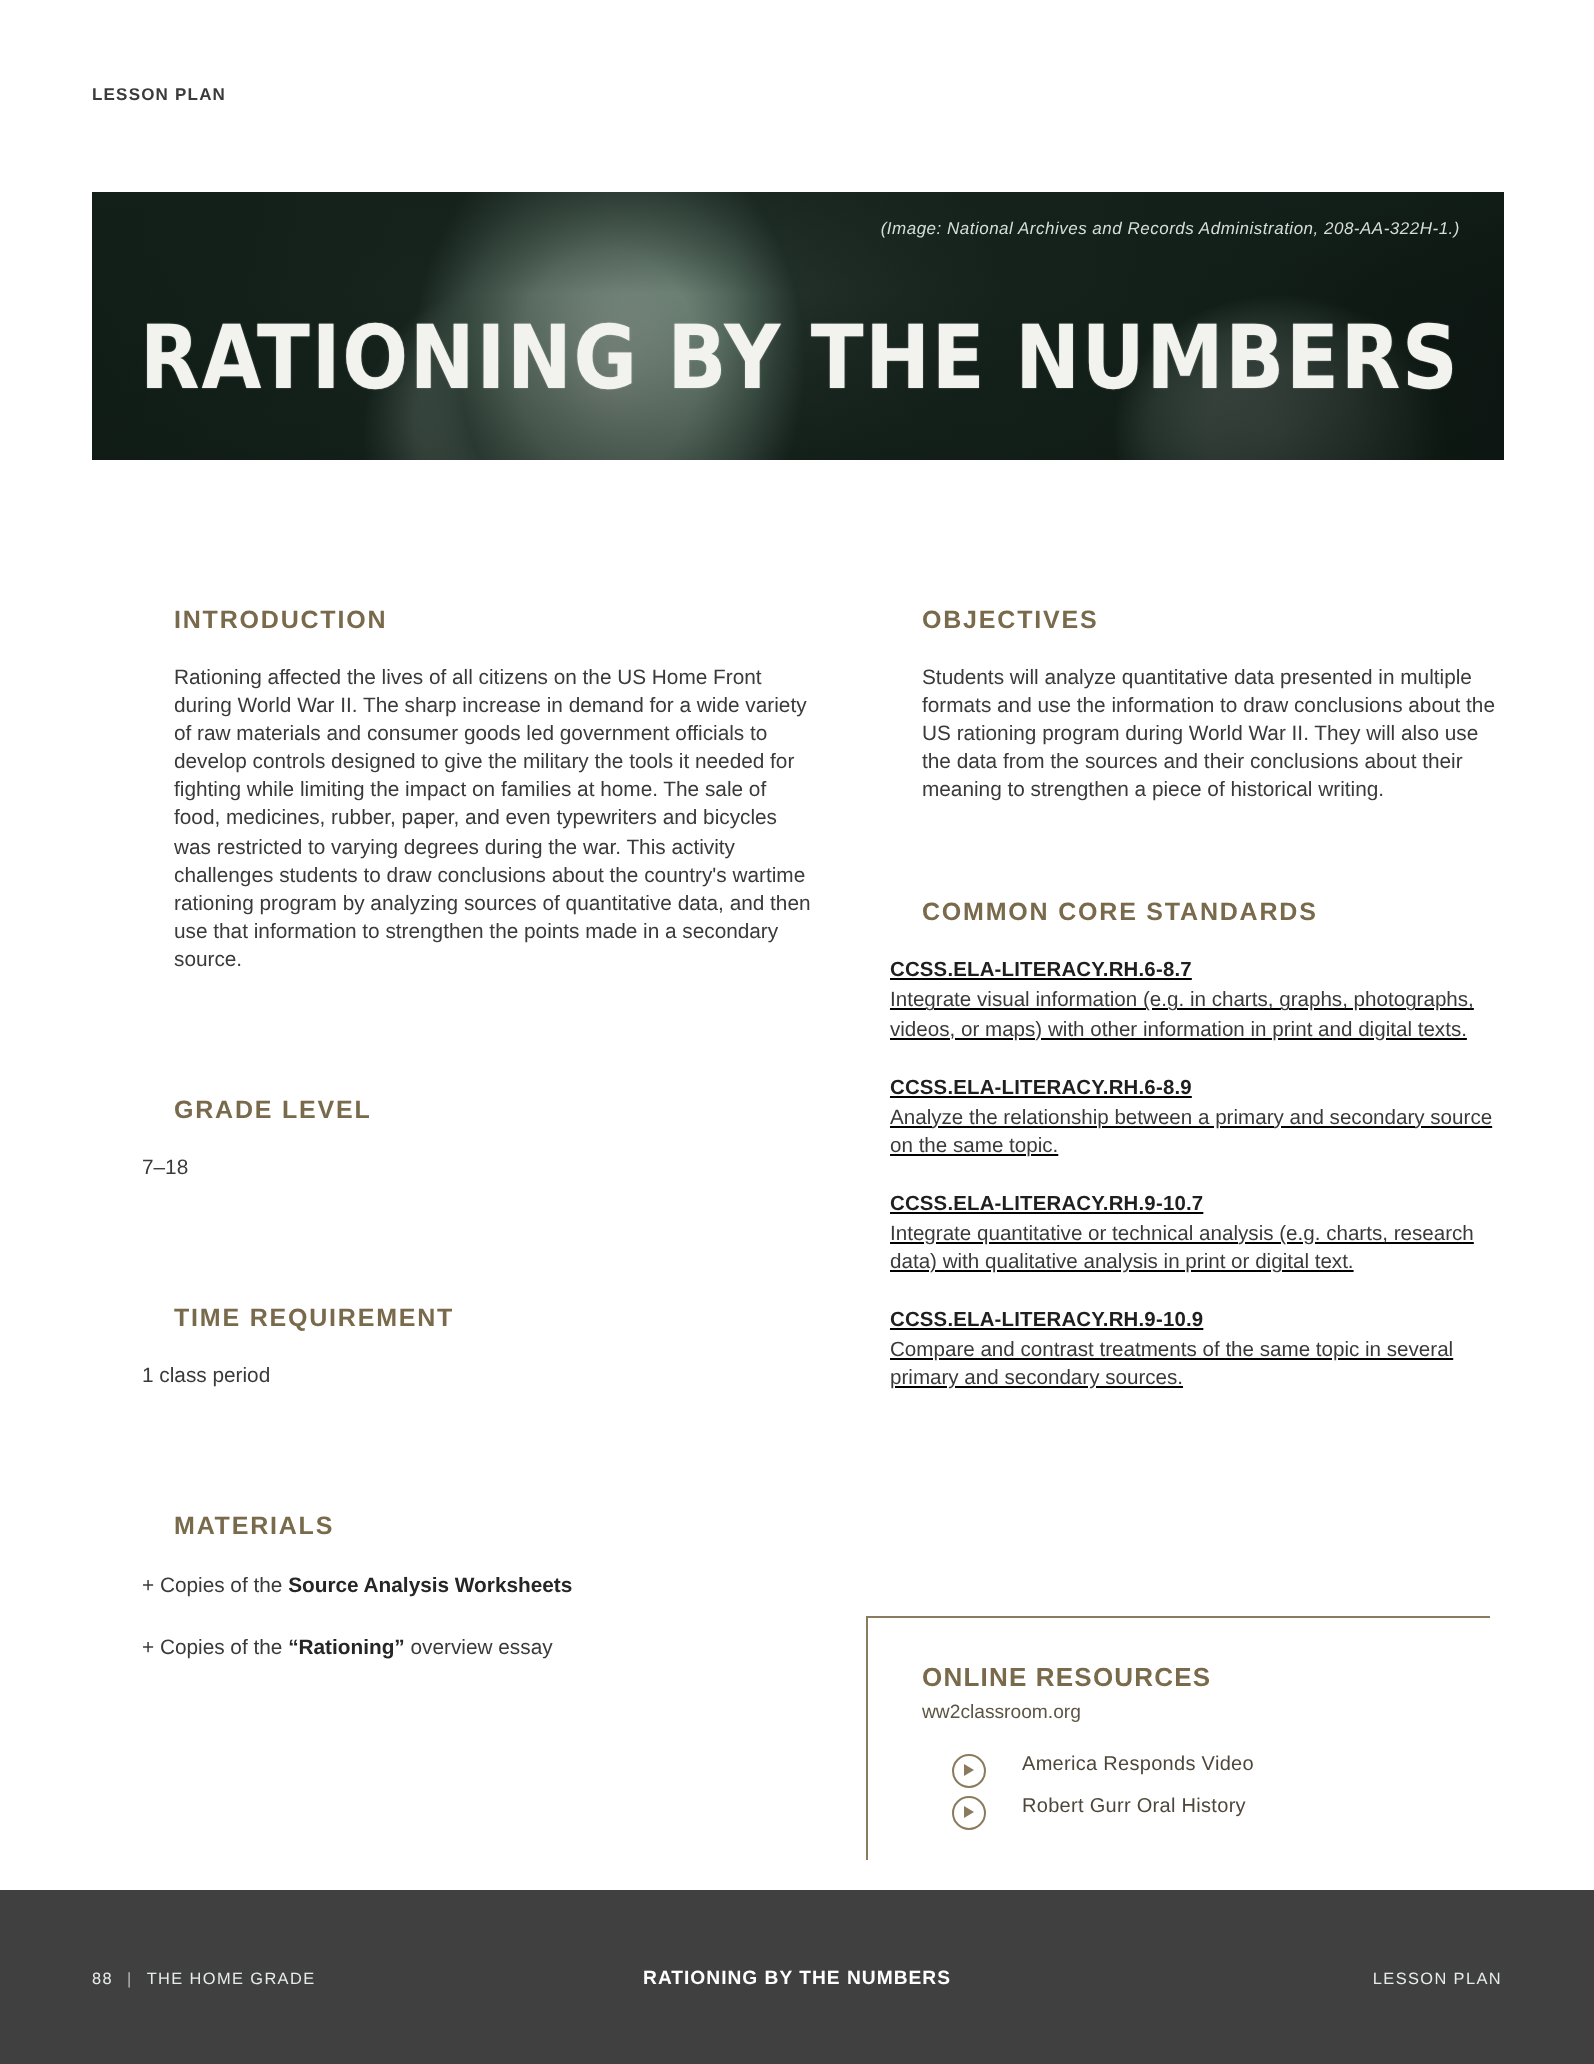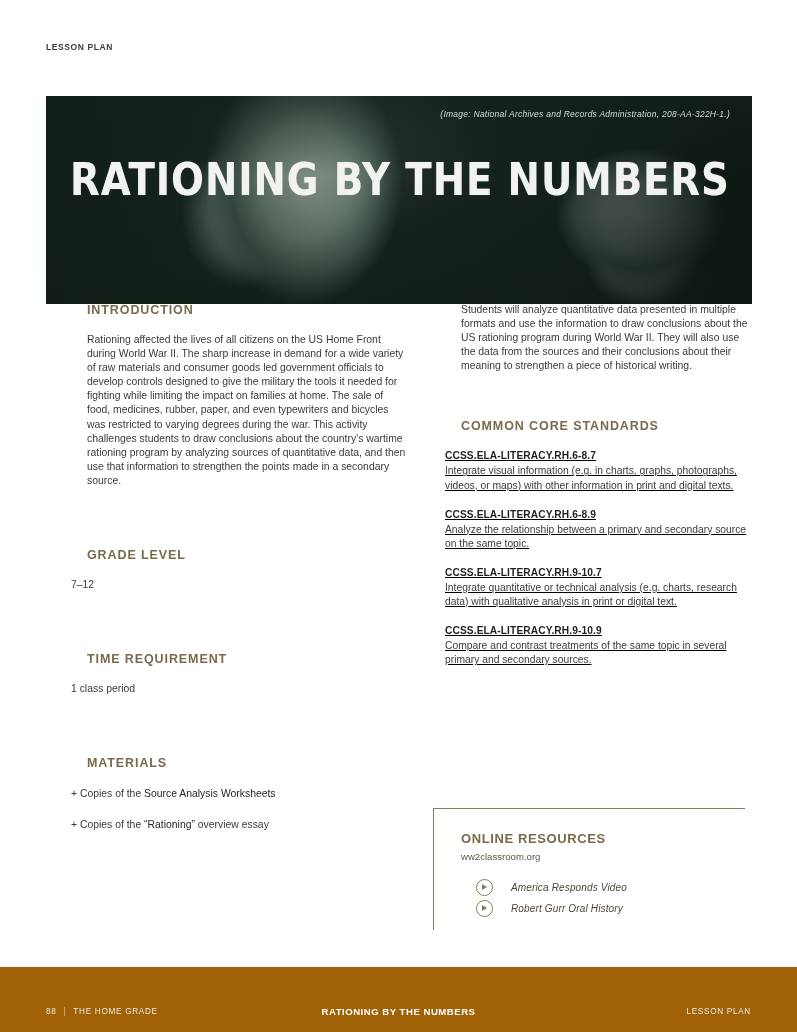--- a/index.html
+++ b/index.html
@@ -25,21 +25,21 @@
     letter-spacing: 0.6px;
     color: #3b3b3b;
   }
 
   
   .hero {
     position: absolute;
     left: 46px;
     top: 96px;
     width: 706px;
-    height: 208px;
+    height: 134px;
     overflow: hidden;
     background: #17241e;
   }
   .hero-photo {
     position: absolute;
     inset: 0;
   }
   
   .hero-photo .layerA {
     position: absolute; inset: 0;
@@ -136,21 +136,21 @@
     line-height: 14.1px;
     color: #3a3a3a;
   }
 
   .mat-item {
     margin: 17px 0 0 0;
     font-size: 10.4px;
     line-height: 14.1px;
     color: #3a3a3a;
   }
-  .mat-item b { font-weight: normal; color: #262626; }
+  .mat-item b { font-weight: bold; color: #262626; }
 
   .std {
     margin-top: 15px;
     text-decoration: underline;
   }
   .std-code {
     font-size: 10.2px;
     font-weight: bold;
     color: #1f1f1f;
     letter-spacing: 0.1px;
@@ -190,23 +190,22 @@
     font-size: 9.6px;
     color: #5d5543;
   }
   .res-list {
     position: absolute;
     left: 42px;
     top: 68px;
   }
   .res-row {
     display: flex;
-    align-items: center;
+    align-items: flex-start;
     height: 21px;
-    font-style: italic;
   }
   .play-icon {
     width: 15px;
     height: 15px;
     flex: 0 0 15px;
     border: 1px solid #8a7a5e;
     border-radius: 50%;
     position: relative;
     margin-right: 18px;
   }
@@ -226,22 +225,22 @@
     color: #4e463a;
     letter-spacing: 0.15px;
   }
 
   
   .footer {
     position: absolute;
     left: 0;
     bottom: 0;
     width: 797px;
-    height: 65px;
-    background: #a16207;
+    height: 87px;
+    background: #404040;
   }
   .footer-left {
     position: absolute;
     left: 46px;
     top: 40px;
     font-size: 8.2px;
     letter-spacing: 0.7px;
     color: #e6ece8;
     display: flex;
     align-items: center;
@@ -283,37 +282,38 @@
   <div class="hero-title">RATIONING BY THE NUMBERS</div>
 </div>
 
 <div class="col-left">
 
   <h2 class="sec">INTRODUCTION</h2>
   <p class="body">Rationing affected the lives of all citizens on the US Home Front during World War II. The sharp increase in demand for a wide variety of raw materials and consumer goods led government officials to develop controls designed to give the military the tools it needed for fighting while limiting the impact on families at home. The sale of food, medicines, rubber, paper, and even typewriters and bicycles was restricted to varying degrees during the war. This activity challenges students to draw conclusions about the country's wartime rationing program by analyzing sources of quantitative data, and then use that information to strengthen the points made in a secondary source.</p>
 
   <div class="gap-lg"></div>
   <h2 class="sec">GRADE LEVEL</h2>
-  <p class="val">7–12</p>
+  <p class="val">7–18</p>
 
   <div class="gap-lg"></div>
   <h2 class="sec">TIME REQUIREMENT</h2>
   <p class="val">1 class period</p>
 
   <div class="gap-lg"></div>
   <h2 class="sec">MATERIALS</h2>
   <div id="materials-list">
       <p class="mat-item">+ Copies of the <b>Source Analysis Worksheets</b></p>
       <p class="mat-item">+ Copies of the <b>“Rationing”</b> overview essay</p>
     </div>
 
 </div>
 
 <div class="col-right">
 
+  <h2 class="sec">OBJECTIVES</h2>
   <p class="body">Students will analyze quantitative data presented in multiple formats and use the information to draw conclusions about the US rationing program during World War II. They will also use the data from the sources and their conclusions about their meaning to strengthen a piece of historical writing.</p>
 
   <div class="gap-md"></div>
   <h2 class="sec">COMMON CORE STANDARDS</h2>
   <div id="standards-list">
       <div class="std">
         <div class="std-code">CCSS.ELA-LITERACY.RH.6-8.7</div>
         <div class="std-text">Integrate visual information (e.g. in charts, graphs, photographs, videos, or maps) with other information in print and digital texts.</div>
       </div>
       <div class="std">

